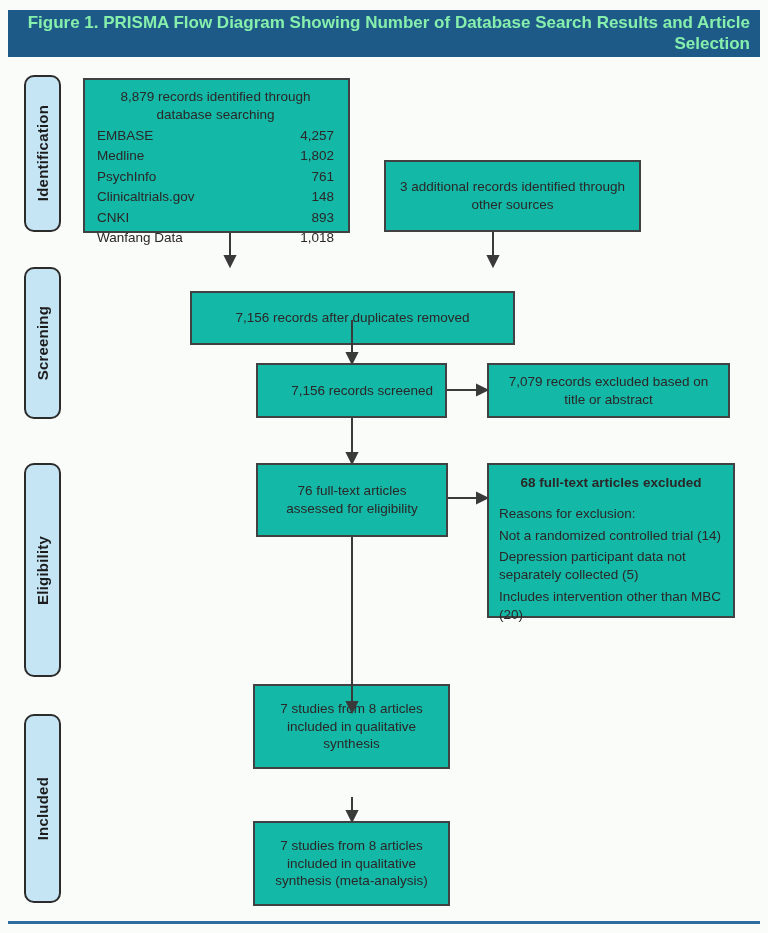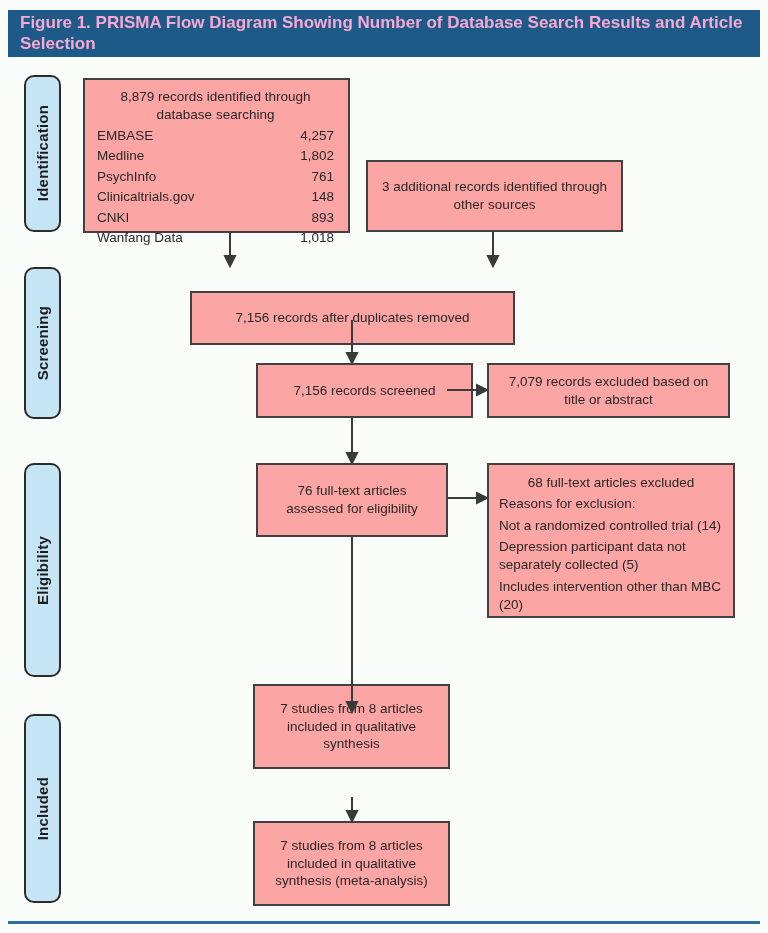--- a/index.html
+++ b/index.html
@@ -11,25 +11,26 @@
     background: #fafcfa;
     font-family: "Liberation Sans", sans-serif;
     color: #262223;
     overflow: hidden;
   }
   .titlebar {
     position: absolute;
     left: 8px; top: 10px;
     width: 752px; height: 47px;
     background: #1d5a88;
-    color: #f9a8d4;
+    color: #86efac;
     font-weight: bold;
     font-size: 17px;
     line-height: 1.22;
     padding: 3px 10px 0 12px;
+    text-align: right;
   }
   .stage-label {
     position: absolute;
     left: 24px;
     width: 37px;
     background: #c5e5f5;
     border: 2px solid #2b2b2b;
     border-radius: 10px;
     display: flex;
     align-items: center;
@@ -39,56 +40,56 @@
     writing-mode: vertical-rl;
     transform: rotate(180deg);
     font-weight: bold;
     font-size: 15px;
     color: #1c1c1c;
     letter-spacing: 0.2px;
     white-space: nowrap;
   }
   .flow-box {
     position: absolute;
-    background: #fca5a5;
+    background: #14b8a6;
     border: 2px solid #414042;
     font-size: 13.5px;
     line-height: 1.32;
     color: #2b2627;
   }
   .center-box {
     display: flex;
     align-items: center;
     justify-content: center;
     text-align: center;
     padding: 4px 12px;
   }
   .id-box { padding: 8px 14px 4px 12px; }
   .id-title { text-align: center; margin-bottom: 2px; padding: 0 6px; }
   .src-row { display: flex; justify-content: space-between; line-height: 1.52; }
   .excl-box { padding: 9px 10px 6px 10px; }
-  .excl-heading { text-align: center; margin-bottom: 3px; }
+  .excl-heading { text-align: center; margin-bottom: 13px; font-weight: bold; }
   .excl-line { text-align: left; margin-bottom: 4px; }
   .arrow-layer {
     position: absolute;
     left: 0; top: 0;
     width: 768px; height: 933px;
     pointer-events: none;
   }
   .bottom-rule {
     position: absolute;
     left: 8px; top: 921px;
     width: 752px; height: 3px;
     background: #2d6da0;
   }
   
   .b-identified   { left: 83px;  top: 78px;  width: 267px; height: 155px; }
-  .b-additional   { left: 366px; top: 160px; width: 257px; height: 72px;  }
+  .b-additional   { left: 384px; top: 160px; width: 257px; height: 72px;  }
   .b-dedup        { left: 190px; top: 266px; width: 325px; height: 54px; margin-top: 25px;  }
-  .b-screened     { left: 256px; top: 363px; width: 217px; height: 55px;  }
+  .b-screened     { left: 256px; top: 363px; width: 191px; height: 55px; justify-content: flex-end;  }
   .b-excl-title   { left: 487px; top: 363px; width: 243px; height: 55px;  }
   .b-fulltext     { left: 256px; top: 463px; width: 192px; height: 74px;  }
   .b-ft-excl      { left: 487px; top: 463px; width: 248px; height: 155px; }
   .b-qualitative  { left: 253px; top: 684px; width: 197px; height: 85px;  }
   .b-meta         { left: 253px; top: 821px; width: 197px; height: 85px;  }
   .l-identification { top: 75px;  height: 157px; }
   .l-screening      { top: 267px; height: 152px; }
   .l-eligibility    { top: 463px; height: 214px; }
   .l-included       { top: 714px; height: 189px; }
 </style>

